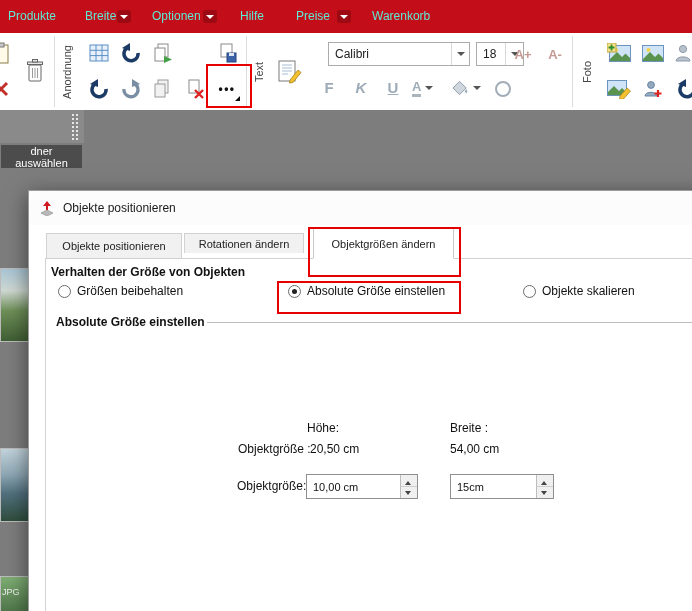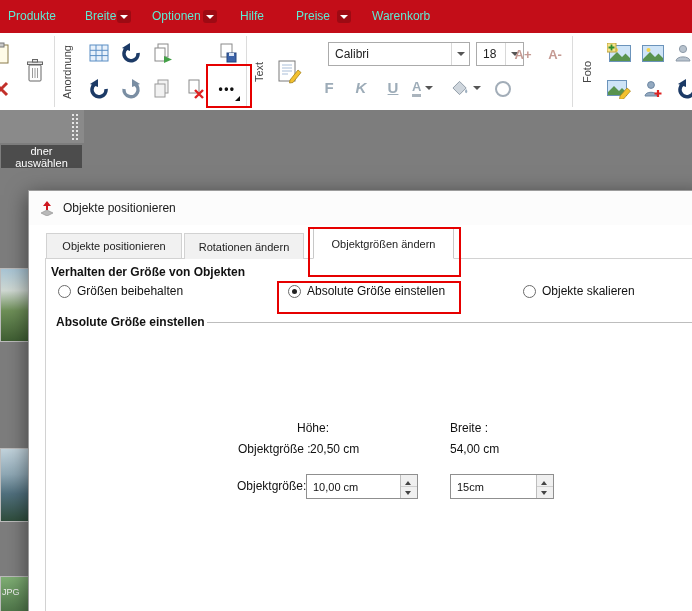--- a/index.html
+++ b/index.html
@@ -52,21 +52,21 @@
   
   .dialog{position:absolute;left:28px;top:190px;width:680px;height:430px;background:#fff;border:1px solid #9c9c9c;
           box-shadow:0 5px 20px rgba(0,0,0,.5);z-index:10;box-sizing:border-box;overflow:hidden;}
   .dlg-titlebar{position:absolute;left:0;top:0;width:100%;height:34px;display:flex;align-items:center;gap:8px;
                 padding-left:10px;box-sizing:border-box;background:#fcfcfc;}
   .dlg-title{font-size:12px;color:#1a1a1a;}
   .tab{position:absolute;box-sizing:border-box;border:1px solid #d2d2d2;border-bottom:none;background:#f1f1f1;
        font-size:11px;display:flex;align-items:center;justify-content:center;color:#222;z-index:2;cursor:default;}
   .tab.active{background:#fff;border:1px solid #c8c8c8;border-bottom:1px solid #fff;z-index:4;}
   .tab1{left:17px;top:42px;width:136px;height:25px;}
-  .tab2{left:155px;top:42px;width:120px;height:26px;}
+  .tab2{left:155px;top:42px;width:120px;height:20px;}
   .tab3{left:284px;top:37px;width:141px;height:31px;}
   .pane{position:absolute;left:16px;top:67px;width:700px;height:400px;border:1px solid #d2d2d2;background:#fff;z-index:1;}
   .group-title{position:absolute;left:22px;top:74px;font-size:12px;font-weight:bold;color:#111;z-index:5;}
   .radio{position:absolute;display:flex;align-items:center;gap:6px;font-size:12px;color:#111;z-index:5;cursor:default;}
   .rb{width:13px;height:13px;border:1px solid #6b6b6b;border-radius:50%;background:#fff;box-sizing:border-box;position:relative;flex:none;}
   .radio.checked .rb::after{content:"";position:absolute;left:3px;top:3px;width:5px;height:5px;border-radius:50%;background:#222;}
   .radio1{left:29px;top:93px;}
   .radio2{left:259px;top:93px;}
   .radio3{left:494px;top:93px;}
   .section-title{position:absolute;left:27px;top:124px;font-size:12px;font-weight:bold;color:#111;z-index:5;}
@@ -330,21 +330,21 @@
     <span>Absolute Größe einstellen</span>
   </div>
   <div class="radio radio3">
     <span class="rb"></span>
     <span>Objekte skalieren</span>
   </div>
 
   <div class="section-title">Absolute Größe einstellen</div>
   <div class="section-line"></div>
 
-  <span class="f-label" style="left:268px;top:230px">Höhe:</span>
+  <span class="f-label" style="left:278px;top:230px">Höhe:</span>
   <span class="f-label" style="left:421px;top:230px">Breite :</span>
 
   <span class="f-label" style="left:209px;top:251px">Objektgröße :</span>
   <span class="f-label" style="left:281px;top:251px">20,50 cm</span>
   <span class="f-label" style="left:421px;top:251px">54,00 cm</span>
 
   <span class="f-label" style="left:208px;top:288px">Objektgröße:</span>
 
   <div class="spin" style="left:277px;top:283px;width:112px">
     <input type="text" value="10,00 cm" style="">

